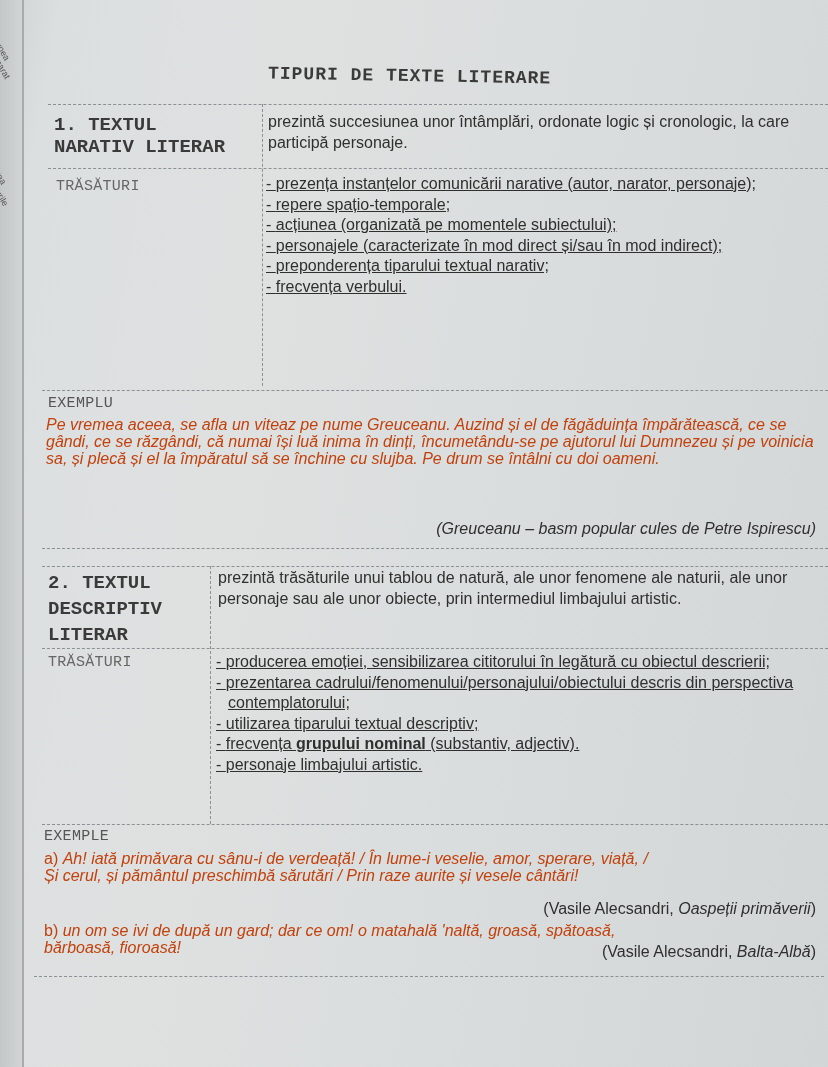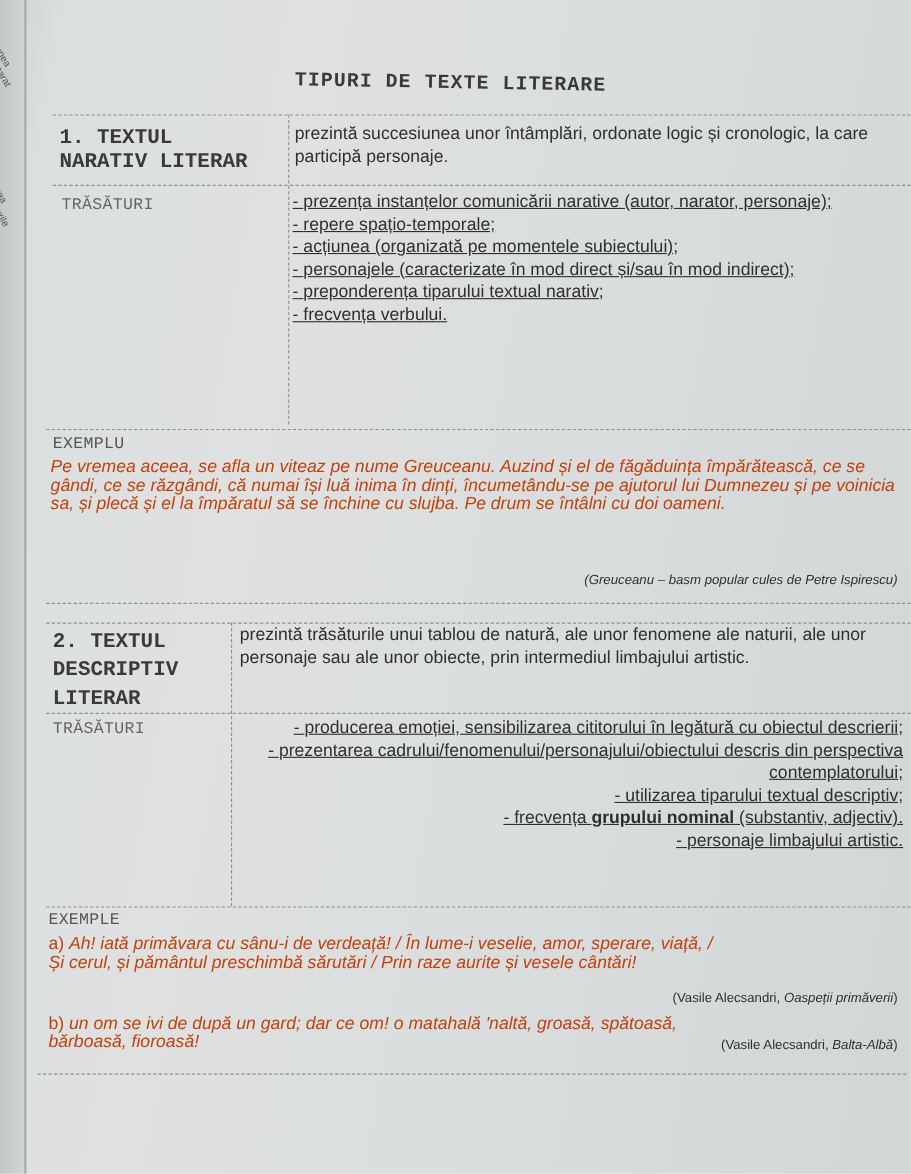--- a/index.html
+++ b/index.html
@@ -34,21 +34,21 @@
   .label {
     position: absolute; font-family: "Liberation Mono", monospace;
     font-size: 15px; color: #666; letter-spacing: 0.3px;
   }
   .txt { position: absolute; font-size: 16px; line-height: 20.5px; color: #2f2f2f; }
   .list { position: absolute; margin: 0; padding: 0; list-style: none; font-size: 16px; line-height: 20.5px; color: #2f2f2f; text-decoration: underline; }
   .list li { padding-left: 12px; text-indent: -12px; }
   .list li::before { content: "- "; }
   .ex { position: absolute; font-size: 16px; line-height: 17px; color: #c2410c; }
   .ex i { font-style: italic; }
-  .src { position: absolute; font-size: 12px; color: #2f2f2f; }
+  .src { position: absolute; font-size: 16px; color: #2f2f2f; }
   b { font-weight: bold; }
 </style>
 </head>
 <body>
 
 <div class="prev-page">
   <span class="frag" style="top:40px">unea</span>
   <span class="frag" style="top:58px">narat</span>
   <span class="frag" style="top:170px">rea</span>
   <span class="frag" style="top:188px">urile</span>
@@ -93,21 +93,21 @@
   <div class="heading" style="left:24px; top:570px; line-height:26px;">
     <div>2. TEXTUL</div>
     <div>DESCRIPTIV</div>
     <div>LITERAR</div>
   </div>
   <div class="txt" style="left:194px; top:568px; width:600px;">prezintă trăsăturile unui tablou de natură, ale unor fenomene ale naturii, ale unor personaje sau ale unor obiecte, prin intermediul limbajului artistic.</div>
 
   <div class="hr" style="left:18px; top:648px; width:786px;"></div>
 
   <div class="label" style="left:24px; top:654px;">TRĂSĂTURI</div>
-  <ul class="list" style="left:192px; top:652px; width:605px;text-align:right;">
+  <ul class="list" style="left:192px; top:652px; width:605px;">
     <li>producerea emoției, sensibilizarea cititorului în legătură cu obiectul descrierii;</li>
     <li>prezentarea cadrului/fenomenului/personajului/obiectului descris din perspectiva contemplatorului;</li>
     <li>utilizarea tiparului textual descriptiv;</li>
     <li><span>frecvența </span><b>grupului nominal</b><span> (substantiv, adjectiv).</span></li>
     <li>personaje limbajului artistic.</li>
   </ul>
 
   <div class="hr" style="left:18px; top:824px; width:786px;"></div>
   <div class="label" style="left:20px; top:828px; color:#555;">EXEMPLE</div>
 

